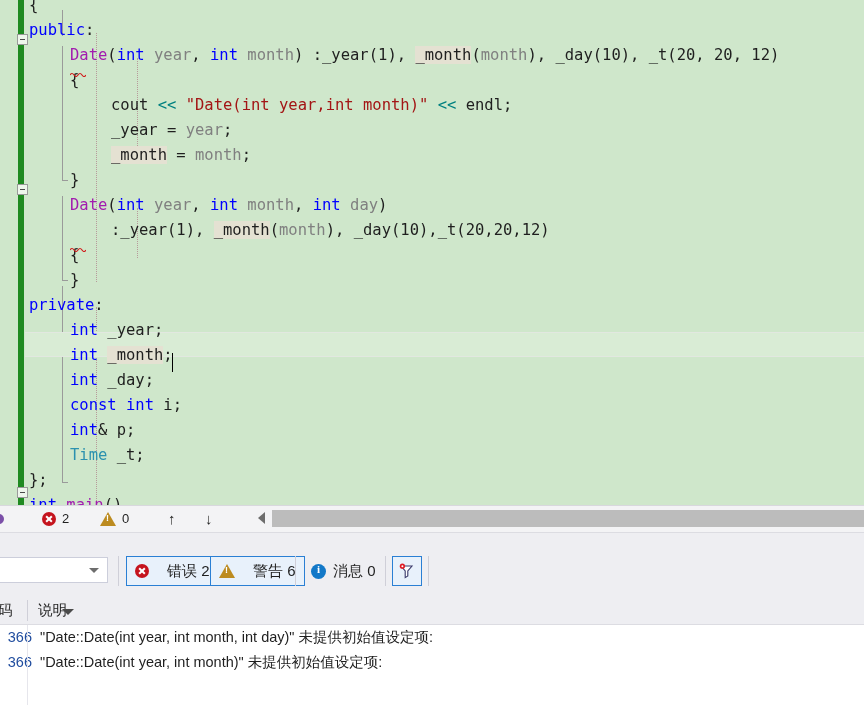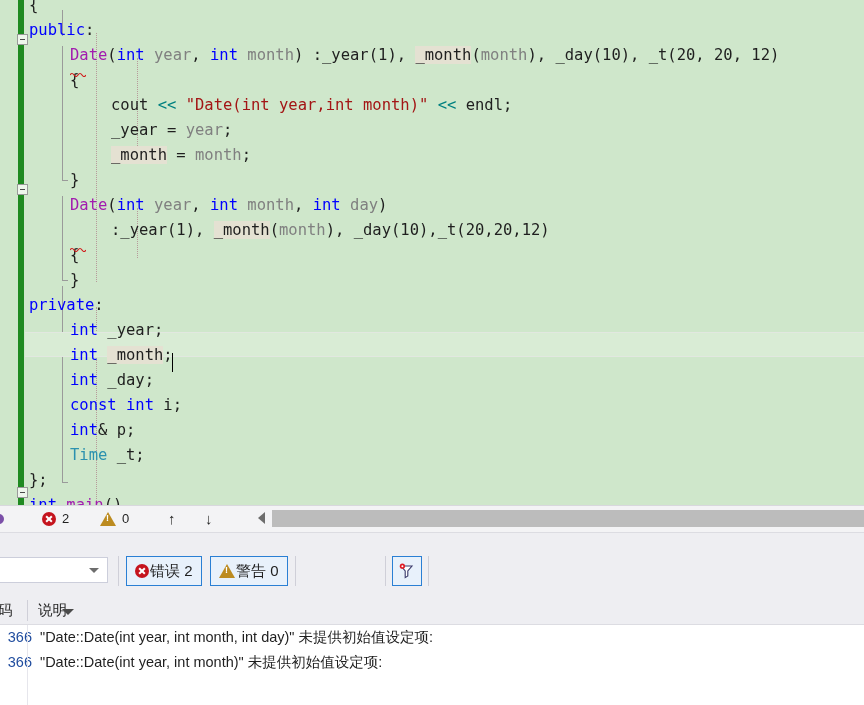--- a/index.html
+++ b/index.html
@@ -252,21 +252,21 @@
     background: #cfcfd8;
   }
   .toggle-btn {
     position: absolute;
     height: 30px;
     border: 1px solid #2a7fd4;
     background: #e8f1fb;
     box-sizing: border-box;
     display: flex;
     align-items: center;
-    gap: 1px;
+    gap: 18px;
     padding: 0 8px;
     font-size: 15px;
     color: #1f1f1f;
   }
   .icon-info {
     width: 15px; height: 15px;
     border-radius: 50%;
     background: #1278c8;
     position: relative;
     display: inline-block;
@@ -435,25 +435,29 @@
 
     <div class="tb-sep" style="left:118px; top:2px; height:30px;"></div>
 
     <div class="toggle-btn" style="left:126px; top:2px;">
       <span class="icon-err"></span>
       <span>错误 2</span>
     </div>
 
     <div class="toggle-btn" style="left:210px; top:2px;">
       <span class="icon-warn"></span>
-      <span>警告 0</span>
+      <span>警告 6</span>
     </div>
 
     <div class="tb-sep" style="left:295px; top:2px; height:30px;"></div>
 
+    <div class="plain-btn" style="left:302px; top:2px;">
+      <span class="icon-info"></span>
+      <span>消息 0</span>
+    </div>
 
     <div class="tb-sep" style="left:385px; top:2px; height:30px;"></div>
 
     <div class="toggle-btn" style="left:392px; top:2px; width:30px; padding:0; justify-content:center;">
       <span style="position:relative;display:inline-block;width:18px;height:18px;">
         <svg width="18" height="18" viewBox="0 0 18 18">
           <path d="M3 4 h11 l-4.2 5 v5 l-2.6 1.6 v-6.6 z" fill="#ffffff" stroke="#3a3a6b" stroke-width="1.1"></path>
           <circle cx="4.4" cy="4.2" r="2.6" fill="#e01b24"></circle>
           <circle cx="4.4" cy="4.2" r="1" fill="#ffffff"></circle>
         </svg>

